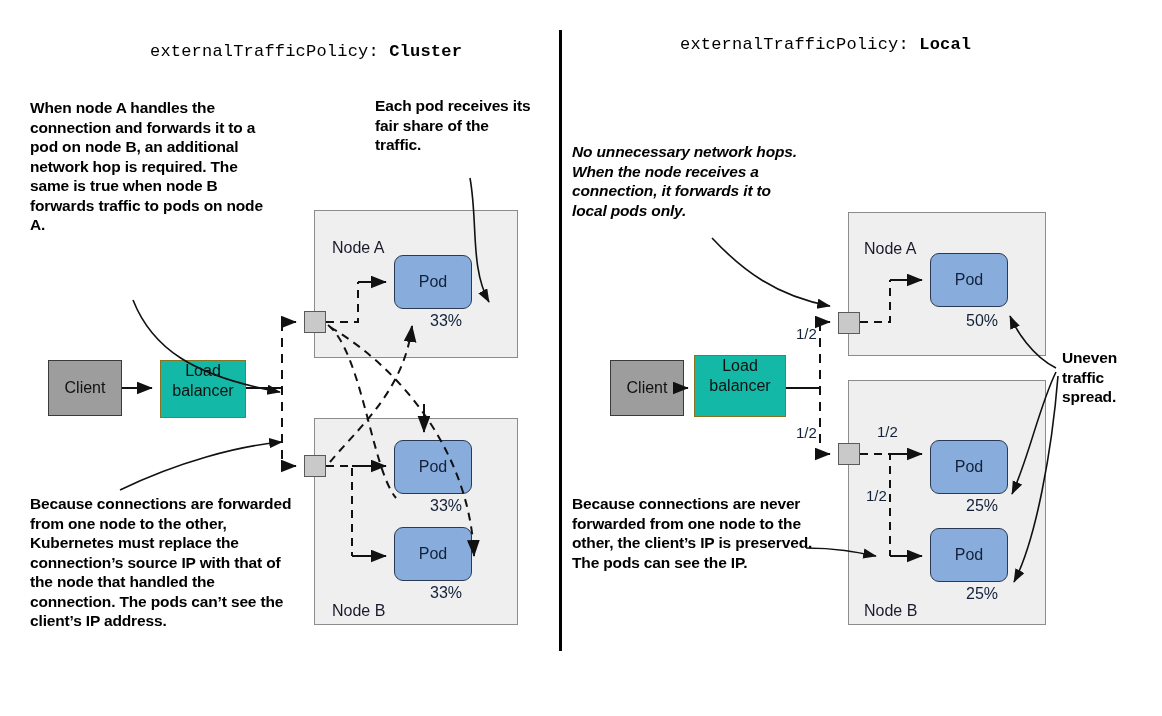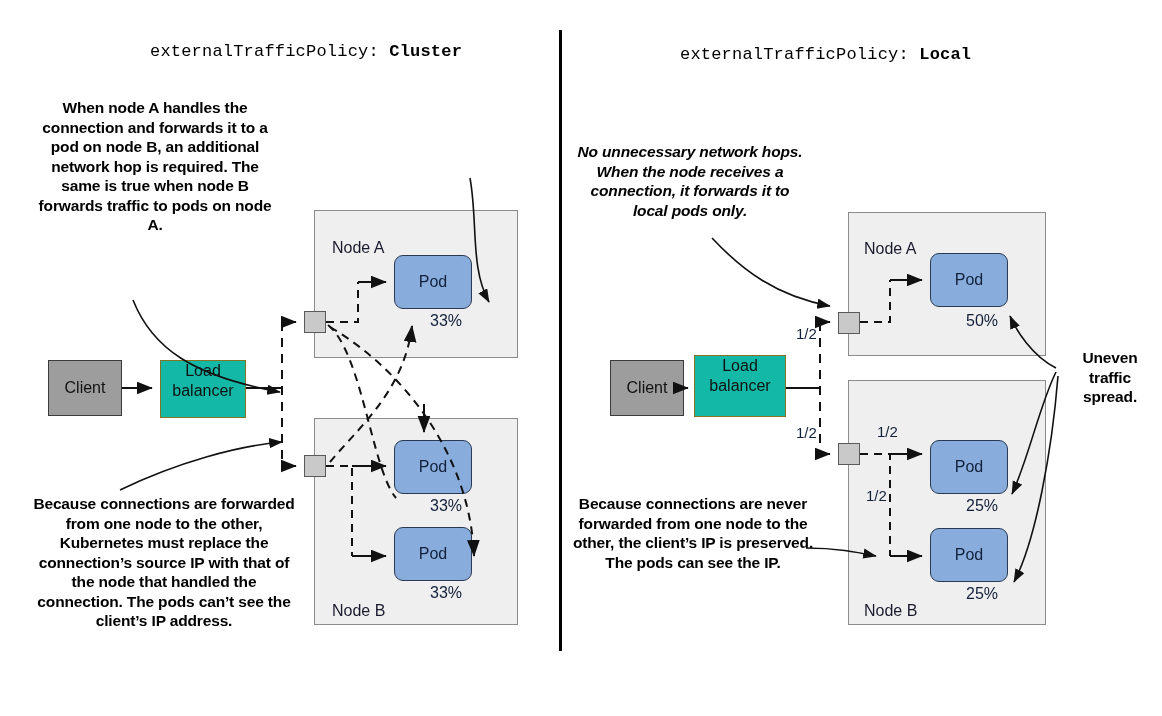--- a/index.html
+++ b/index.html
@@ -9,21 +9,21 @@
 
   .svg-layer{position:absolute;left:0;top:0;width:1162px;height:716px;pointer-events:none;}
 
   
   .policy-head{position:absolute;font-family:"Liberation Mono","DejaVu Sans Mono",monospace;
                font-size:17px;letter-spacing:.2px;white-space:nowrap;color:#000;}
   .policy-head .val{font-weight:bold;}
 
   
   .callout{position:absolute;font-family:"Liberation Sans",sans-serif;font-weight:bold;
-           font-size:15.5px;line-height:19.5px;color:#000;letter-spacing:-0.15px;text-align:center;}
+           font-size:15.5px;line-height:19.5px;color:#000;letter-spacing:-0.15px;}
 
   
   .node{position:absolute;background:#efefef;border:1.6px solid #8c8c8c;box-sizing:border-box;}
   .node-label{position:absolute;font-size:16px;color:#1a1a2e;font-family:"Liberation Sans",sans-serif;white-space:nowrap;margin-top:16px;}
 
   
   .pod{position:absolute;background:#88ADDC;border:1.5px solid #2b3a52;border-radius:9px;
        box-sizing:border-box;display:flex;align-items:center;justify-content:center;
        font-size:16px;color:#12203a;font-family:"Liberation Sans",sans-serif;}
 
@@ -45,29 +45,30 @@
 </head>
 <body>
 
 <div id="stage">
 
   <div class="policy-head" style="left:150px;top:42px;">
     <span>externalTrafficPolicy:</span>
     <span class="val">Cluster</span>
   </div>
 
-  <div class="policy-head" style="left:680px;top:45px;">
+  <div class="policy-head" style="left:680px;top:35px;">
     <span>externalTrafficPolicy:</span>
     <span class="val">Local</span>
   </div>
 
   <div class="divider" style="left:559px;top:30px;width:3px;height:621px;"></div>
 
   <div class="callout" style="left:30px;top:98px;width:250px;">When node A handles the connection and forwards it to a pod on node B, an additional network hop is required. The same is true when node B forwards traffic to pods on node A.</div>
 
+  <div class="callout" style="left:375px;top:96px;width:160px;">Each pod receives its fair share of the traffic.</div>
 
   <div class="callout" style="left:30px;top:494px;width:268px;">Because connections are forwarded from one node to the other, Kubernetes must replace the connection’s source IP with that of the node that handled the connection. The pods can’t see the client’s IP address.</div>
 
   <div class="node" style="left:314px;top:210px;width:204px;height:148px;"></div>
   <div class="node-label" style="left:332px;top:223px;">Node A</div>
   <div class="pod" style="left:394px;top:255px;width:78px;height:54px;">Pod</div>
   <div class="pct" style="left:430px;top:312px;">33%</div>
 
   <div class="node" style="left:314px;top:418px;width:204px;height:207px;"></div>
   <div class="node-label" style="left:332px;top:586px;">Node B</div>

